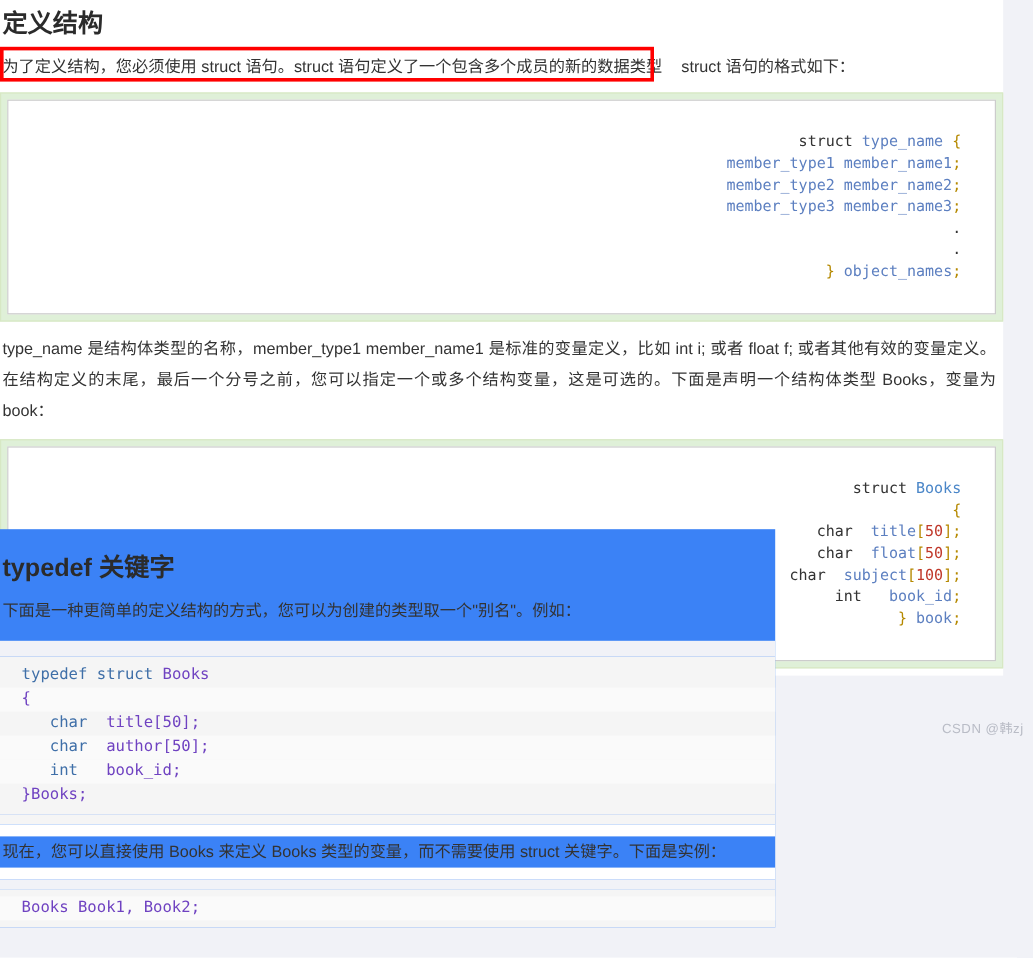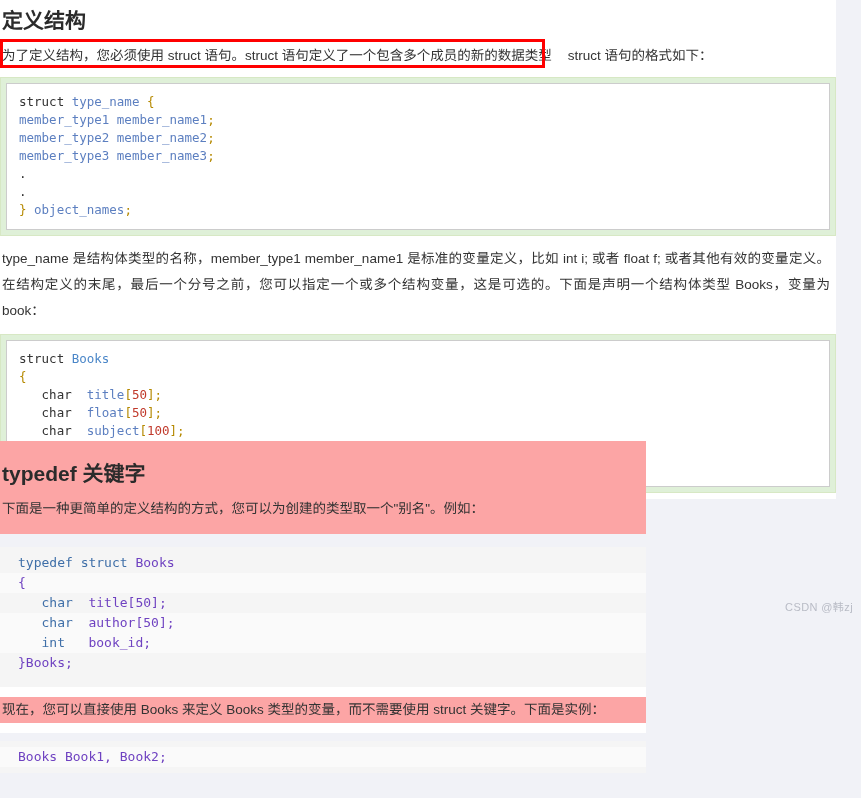--- a/index.html
+++ b/index.html
@@ -33,21 +33,21 @@
     width: 836px;
     background: #ffffff;
     padding: 0;
   }
   
   .section-bottom {
     position: absolute;
     left: 0;
     top: 441px;
     width: 646px;
-    background: #fca5a5;
+    background: #3b82f6;
   }
 
   h2.heading {
     font-size: 21px;
     font-weight: bold;
     color: #2b2b2b;
     margin: 0;
     padding: 8px 0 9px 2px;
     letter-spacing: 0px;
     line-height: 1.25;
@@ -83,26 +83,27 @@
     box-sizing: border-box;
     margin: 0;
   }
   .code-green-inner {
     background: #ffffff;
     border: 1px solid #cccccc;
     box-sizing: border-box;
     padding: 9px 12px 10px 12px;
   }
   .code-green-inner pre {
-    margin: 0;
+    margin: 16px;
     font-family: "DejaVu Sans Mono", "Liberation Mono", monospace;
     font-size: 12.5px;
     line-height: 18px;
     color: #333333;
     white-space: pre;
+    text-align: right;
   }
 
   
   .code-striped {
     background: #f5f5f5;
     box-sizing: border-box;
     padding: 6px 0 6px 0;
     margin: 0;
     font-family: "DejaVu Sans Mono", "Liberation Mono", monospace;
     font-size: 13px;

